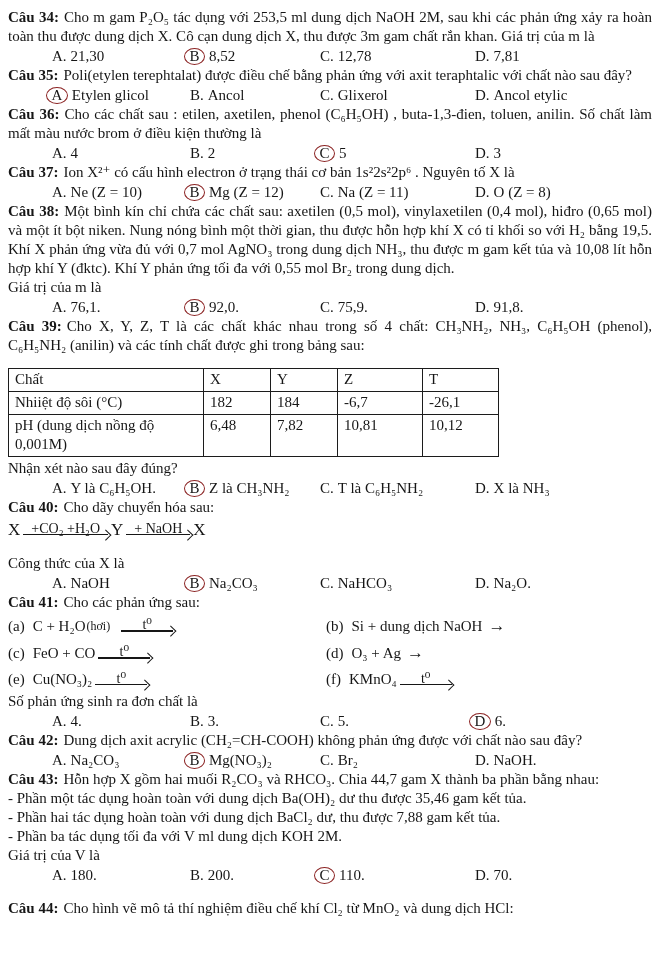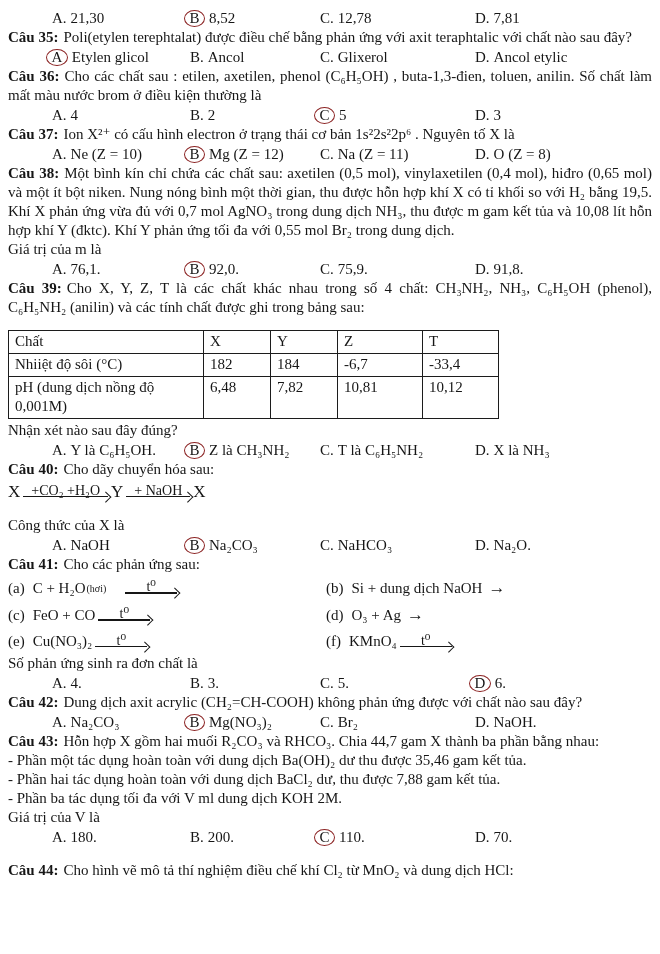--- a/index.html
+++ b/index.html
@@ -30,29 +30,30 @@
                 transform:rotate(45deg);}
   .plainarrow::before{content:"\2192";font-size:17px;}
   .plainarrow{margin-left:6px;}
   
   .scheme{display:flex;align-items:center;margin:3px 0 15px 0;}
   .scheme .sym{font-size:17px;}
   
   .rxns{display:grid;grid-template-columns:318px auto;row-gap:7px;margin:4px 0 3px 0;}
   .rxn{display:flex;align-items:center;white-space:nowrap;}
   .rxn .tag{margin-right:8px;}
-  .subtxt{font-size:10px;vertical-align:-4px;margin:0 16px 0 1px;}
+  .subtxt{font-size:12px;vertical-align:-4px;margin:0 8px 0 1px;}
   .gap{height:14px;}
 </style>
 </head>
 <body>
 
 <div class="page">
 
   <section>
+    <p><span class="qnum">Câu 34:</span><span>Cho m gam P₂O₅ tác dụng với 253,5 ml dung dịch NaOH 2M, sau khi các phản ứng xảy ra hoàn toàn thu được dung dịch X. Cô cạn dung dịch X, thu được 3m gam chất rắn khan. Giá trị của m là</span></p>
     <div class="opts">
       <span class="opt"><span class="letter">A.</span><span>21,30</span></span>
       <span class="opt"><span class="letter circled">B</span><span>8,52</span></span>
       <span class="opt"><span class="letter">C.</span><span>12,78</span></span>
       <span class="opt"><span class="letter">D.</span><span>7,81</span></span>
     </div>
   </section>
 
   <section>
     <p><span class="qnum">Câu 35:</span><span>Poli(etylen terephtalat) được điều chế bằng phản ứng với axit teraphtalic với chất nào sau đây?</span></p>
@@ -111,21 +112,21 @@
         <th>X</th>
         <th>Y</th>
         <th>Z</th>
         <th>T</th>
       </tr>
       <tr>
         <td>Nhiiệt độ sôi (°C)</td>
         <td>182</td>
         <td>184</td>
         <td>-6,7</td>
-        <td>-33,4</td>
+        <td>-26,1</td>
       </tr>
       <tr>
         <td>pH (dung dịch nồng độ 0,001M)</td>
         <td>6,48</td>
         <td>7,82</td>
         <td>10,81</td>
         <td>10,12</td>
       </tr>
     </tbody>
       </table>

